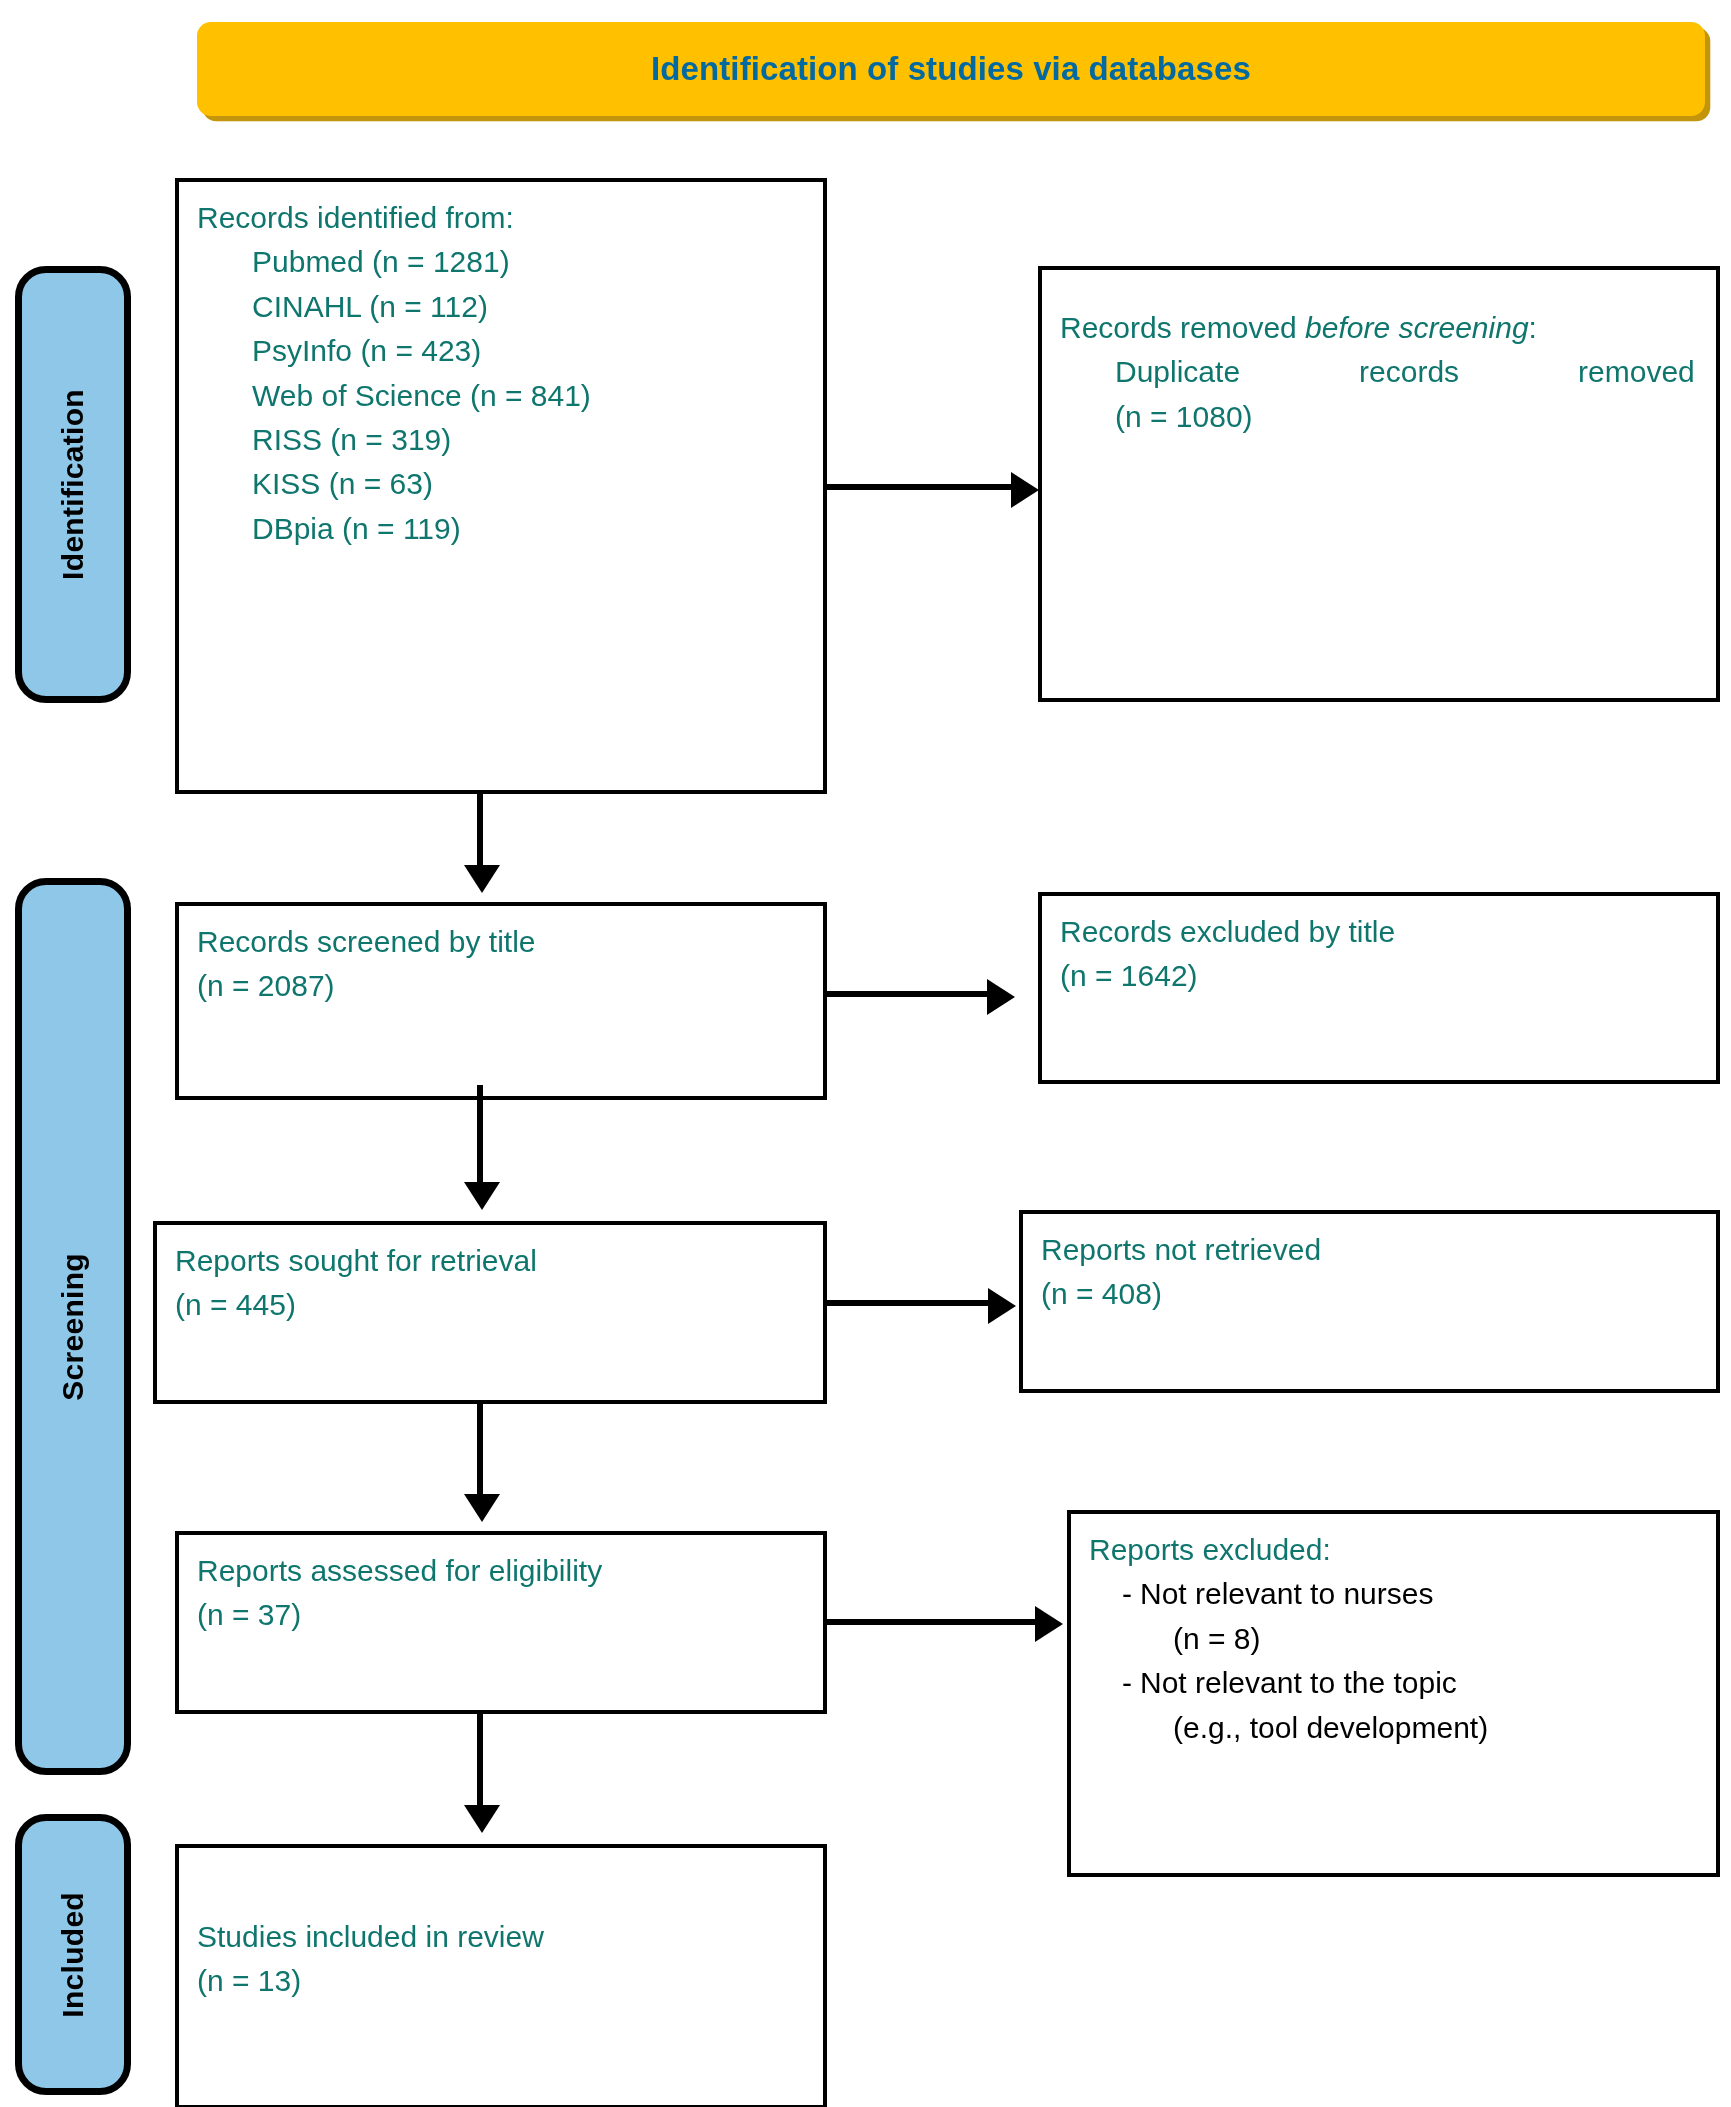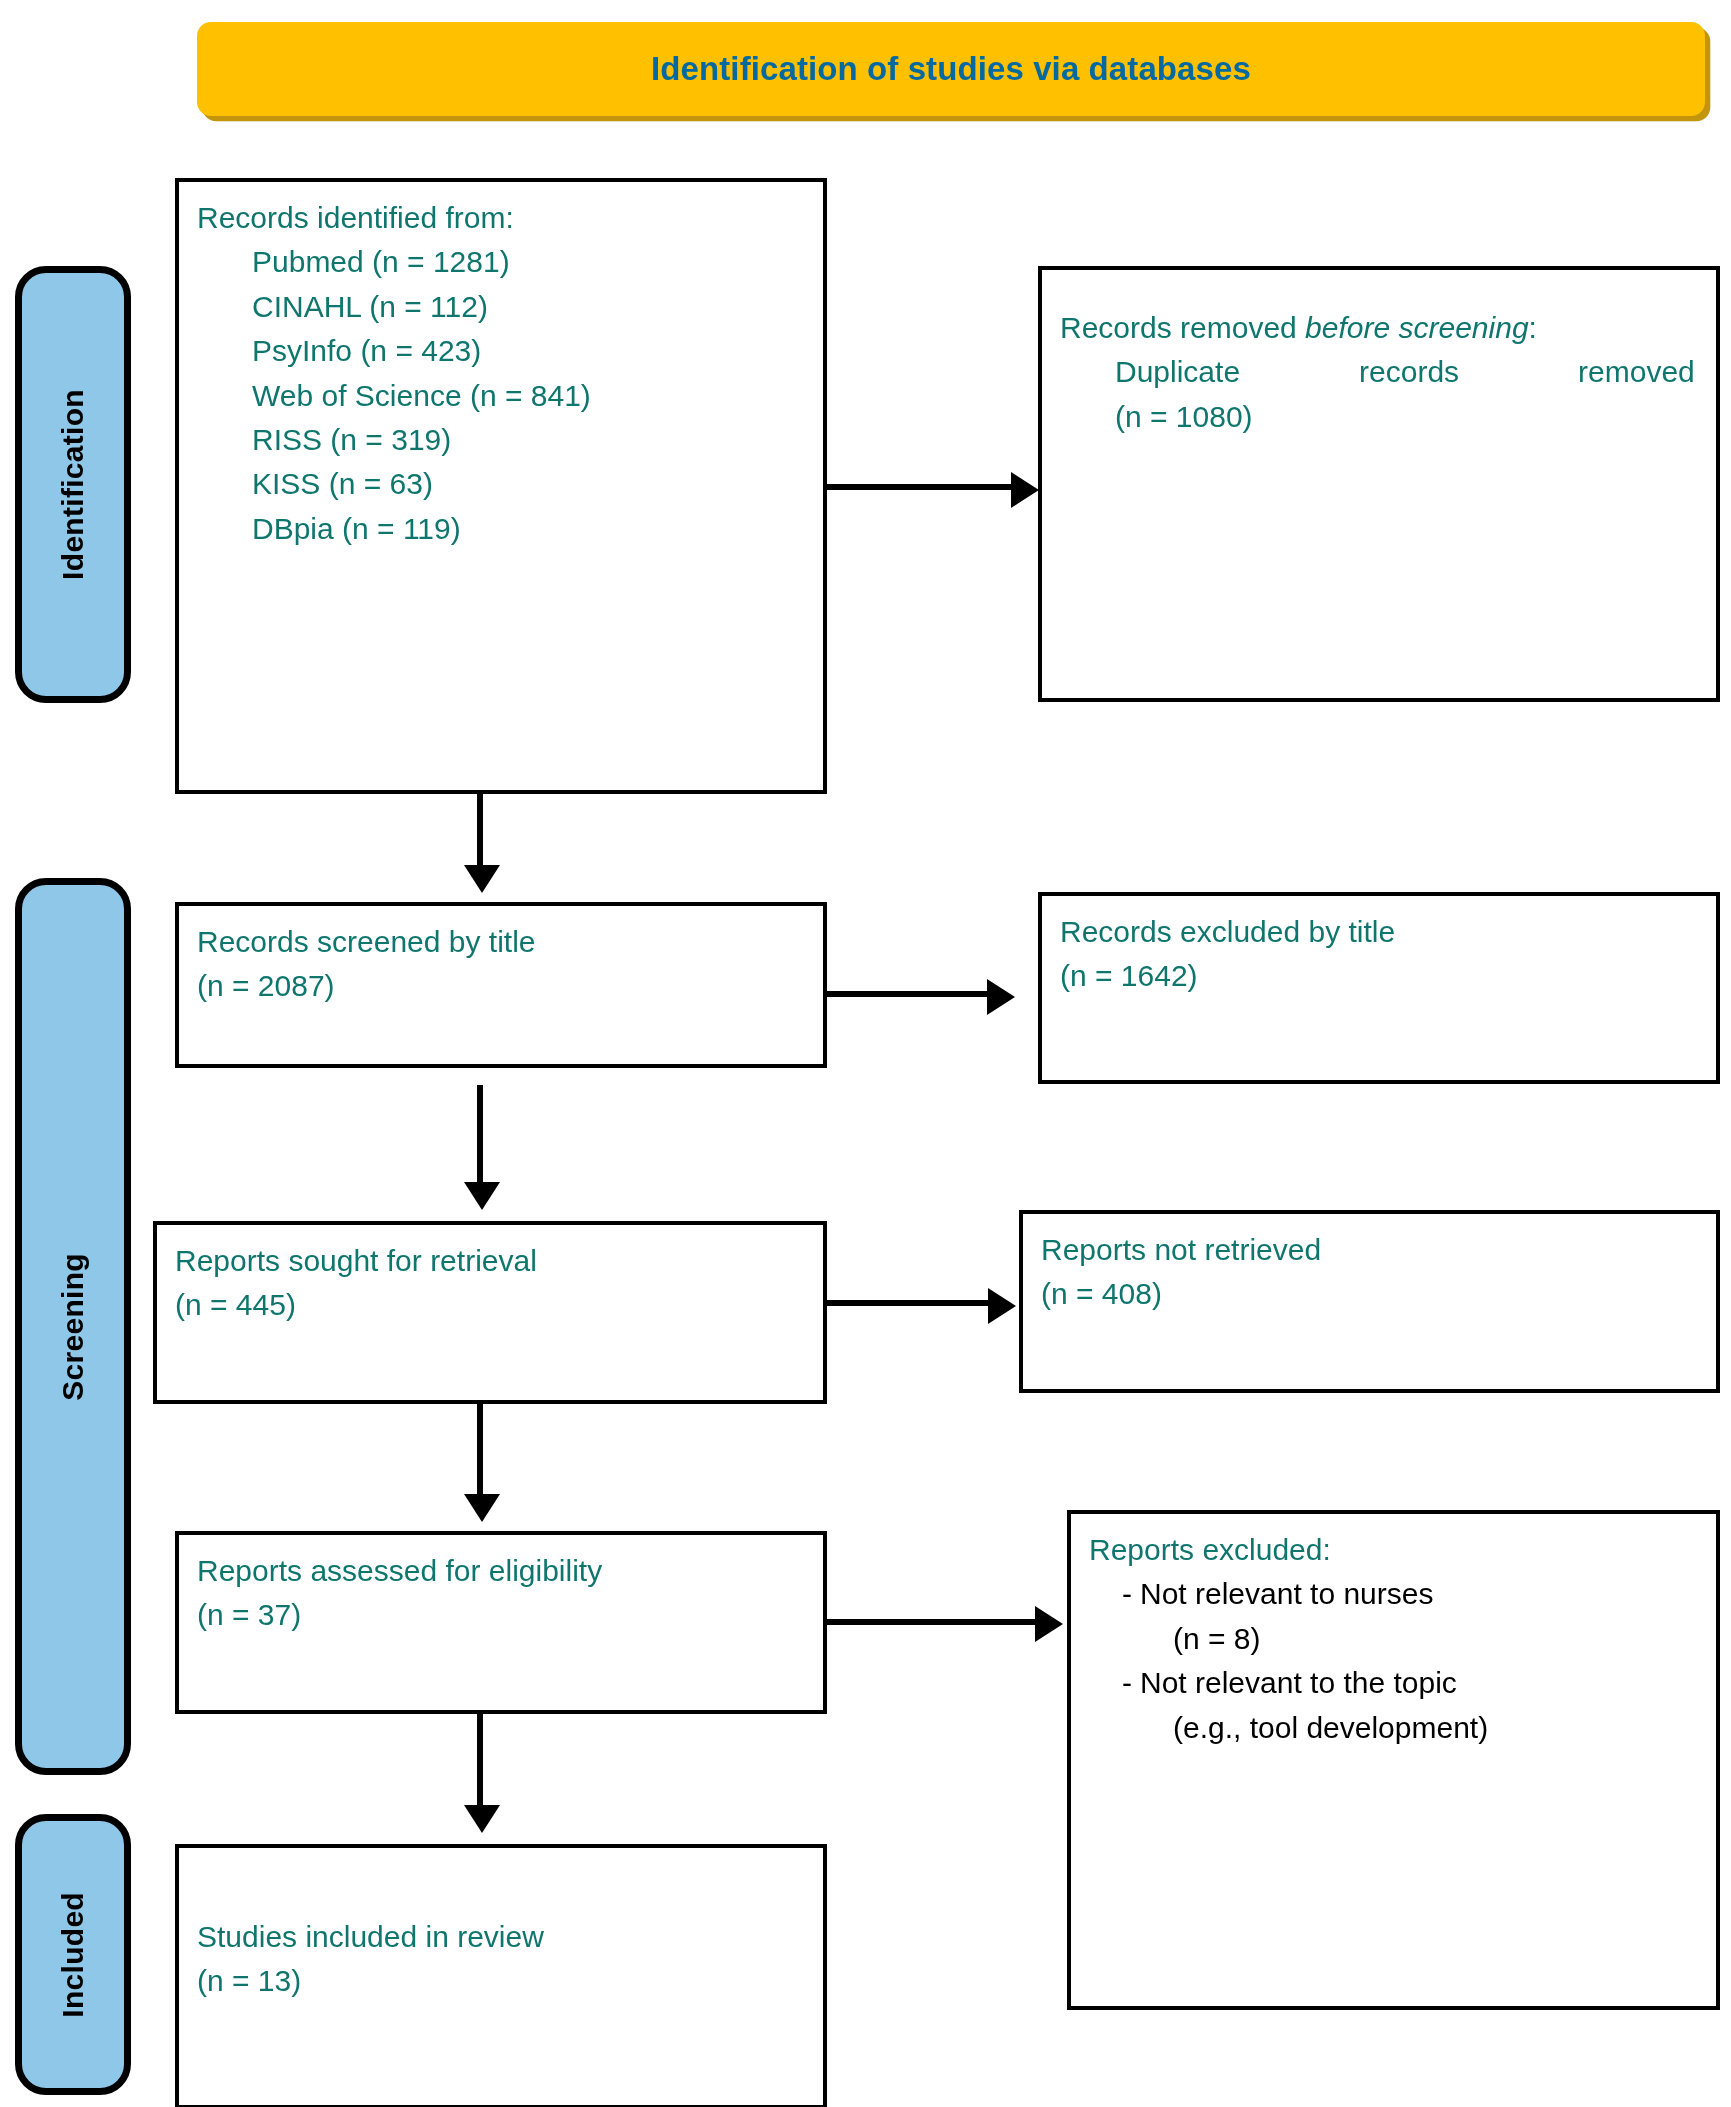--- a/index.html
+++ b/index.html
@@ -100,26 +100,26 @@
     flex: 0 0 51px;
     padding-left: 33px;
     box-sizing: border-box;
   }
   .bullet-row .btext { flex: 1 1 auto; white-space: nowrap; }
   .sub-indent { padding-left: 84px; font-size: 30px; line-height: 1.48; color:#000; }
 
   
   #box-identified      { left: 175px;  top: 178px;  width: 652px; height: 616px; }
   #box-removed         { left: 1038px; top: 266px;  width: 682px; height: 436px;  }
-  #box-screened        { left: 175px;  top: 902px; width: 652px; height: 166px;  }
+  #box-screened        { left: 175px;  top: 902px; width: 652px; height: 198px;  }
   #box-excluded-title  { left: 1038px; top: 892px; width: 682px; height: 192px;  }
   #box-sought          { left: 153px;  top: 1221px; width: 674px; height: 183px;  }
   #box-not-retrieved   { left: 1019px; top: 1210px; width: 701px; height: 183px;  }
   #box-assessed        { left: 175px;  top: 1531px; width: 652px; height: 183px;  }
-  #box-reports-excluded{ left: 1067px; top: 1510px; width: 653px; height: 500px;  }
+  #box-reports-excluded{ left: 1067px; top: 1510px; width: 653px; height: 367px;  }
   #box-included        { left: 175px;  top: 1844px; width: 652px; height: 265px;  }
 
   
   .conn { position: absolute; background: #000000; }
   .arrow-head { position: absolute; width: 0; height: 0; }
   .arrow-right {
     border-top: 18px solid transparent;
     border-bottom: 18px solid transparent;
     border-left: 28px solid #000000;
   }

